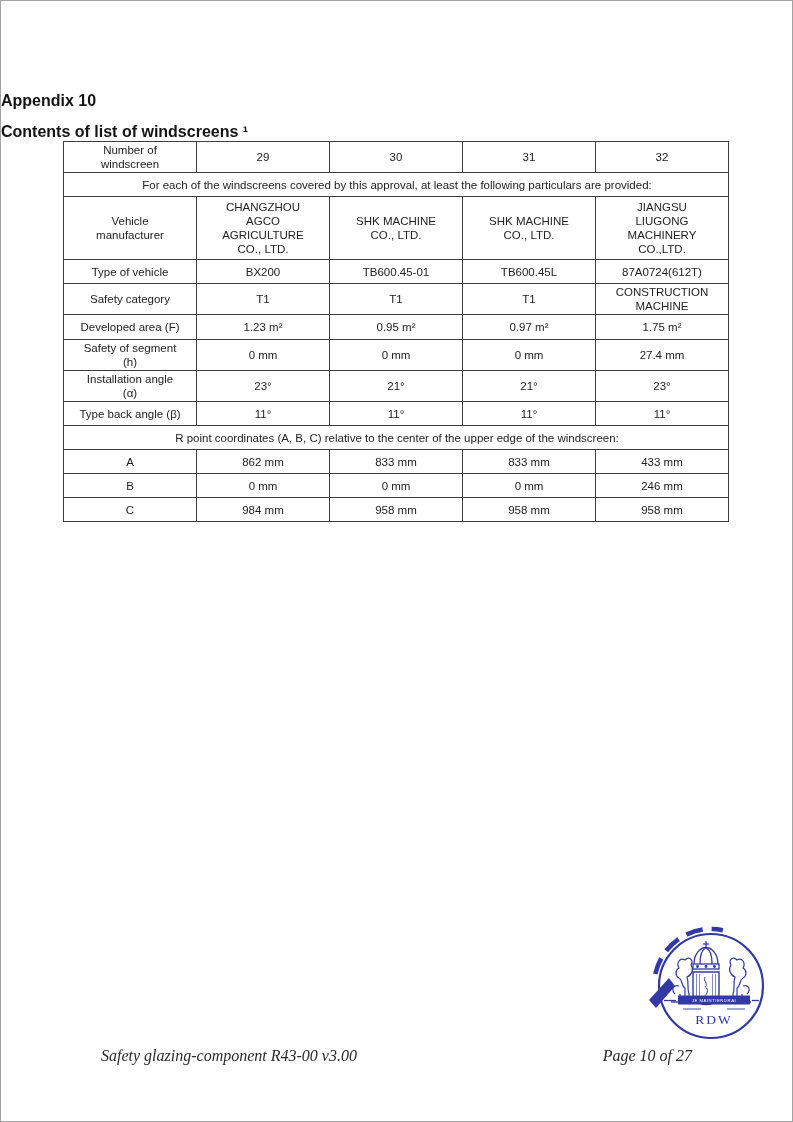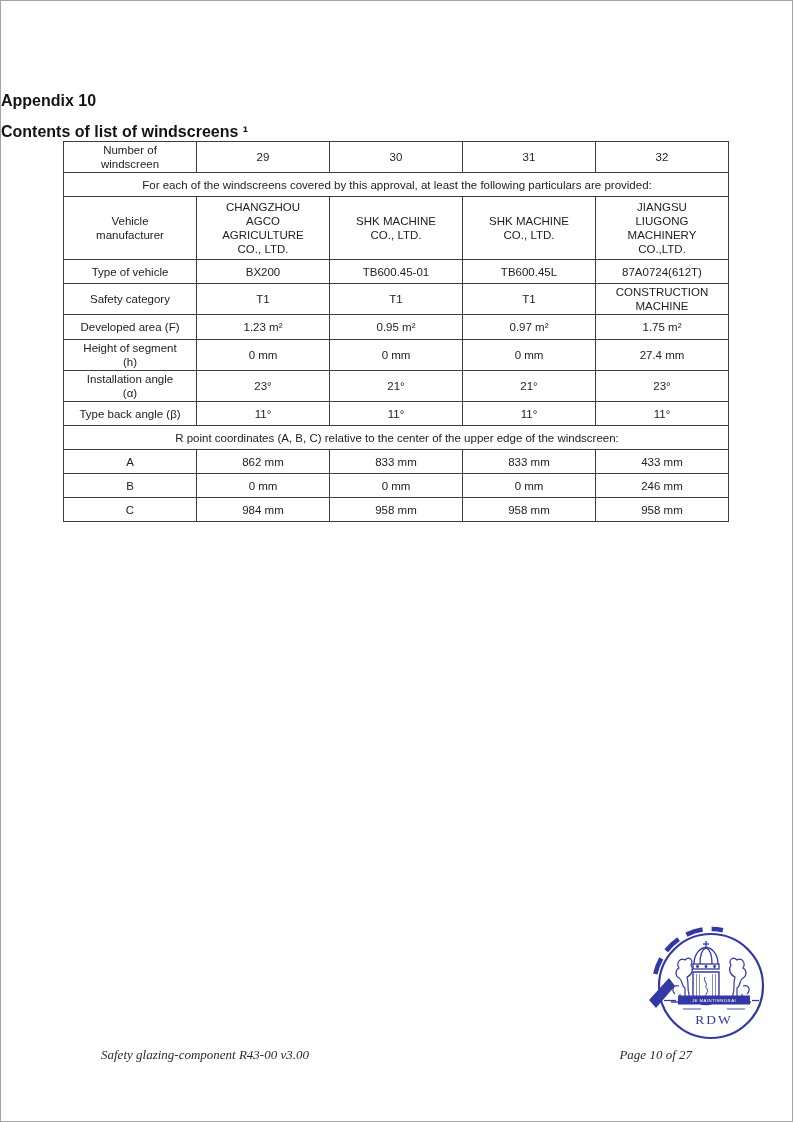--- a/index.html
+++ b/index.html
@@ -29,21 +29,21 @@
     border:1px solid #3d3d3d; text-align:center; vertical-align:middle;
     padding:1px 4px; line-height:1.22; white-space:pre-line; overflow:hidden;
   }
   table.main td.note { text-align:center; padding-left:6px; white-space:normal; }
   tr.rh24 { height:24px; } tr.rh25 { height:25px; } tr.rh29 { height:29px; }
   tr.rh31 { height:31px; } tr.rh63 { height:63px; }
 
   .footer-left, .footer-right {
     position:absolute; top:1046px;
     font-family:"Liberation Serif", serif; font-style:italic;
-    font-size:13px; color:#2a2a2a;text-align:center;
+    font-size:16px; color:#2a2a2a;text-align:center;
   }
   .footer-left { left:100px; }
   .footer-right { right:100px; }
 
   .stamp { position:absolute; left:648px; top:925px; width:132px; height:120px; }
 </style>
 </head>
 <body>
 
 <div class="page">
@@ -104,21 +104,21 @@
 MACHINE</td>
       </tr>
       <tr class="rh25">
         <td>Developed area (F)</td>
         <td>1.23 m²</td>
         <td>0.95 m²</td>
         <td>0.97 m²</td>
         <td>1.75 m²</td>
       </tr>
       <tr class="rh31">
-        <td>Height of segment
+        <td>Safety of segment
 (h)</td>
         <td>0 mm</td>
         <td>0 mm</td>
         <td>0 mm</td>
         <td>27.4 mm</td>
       </tr>
       <tr class="rh31">
         <td>Installation angle
 (α)</td>
         <td>23°</td>

